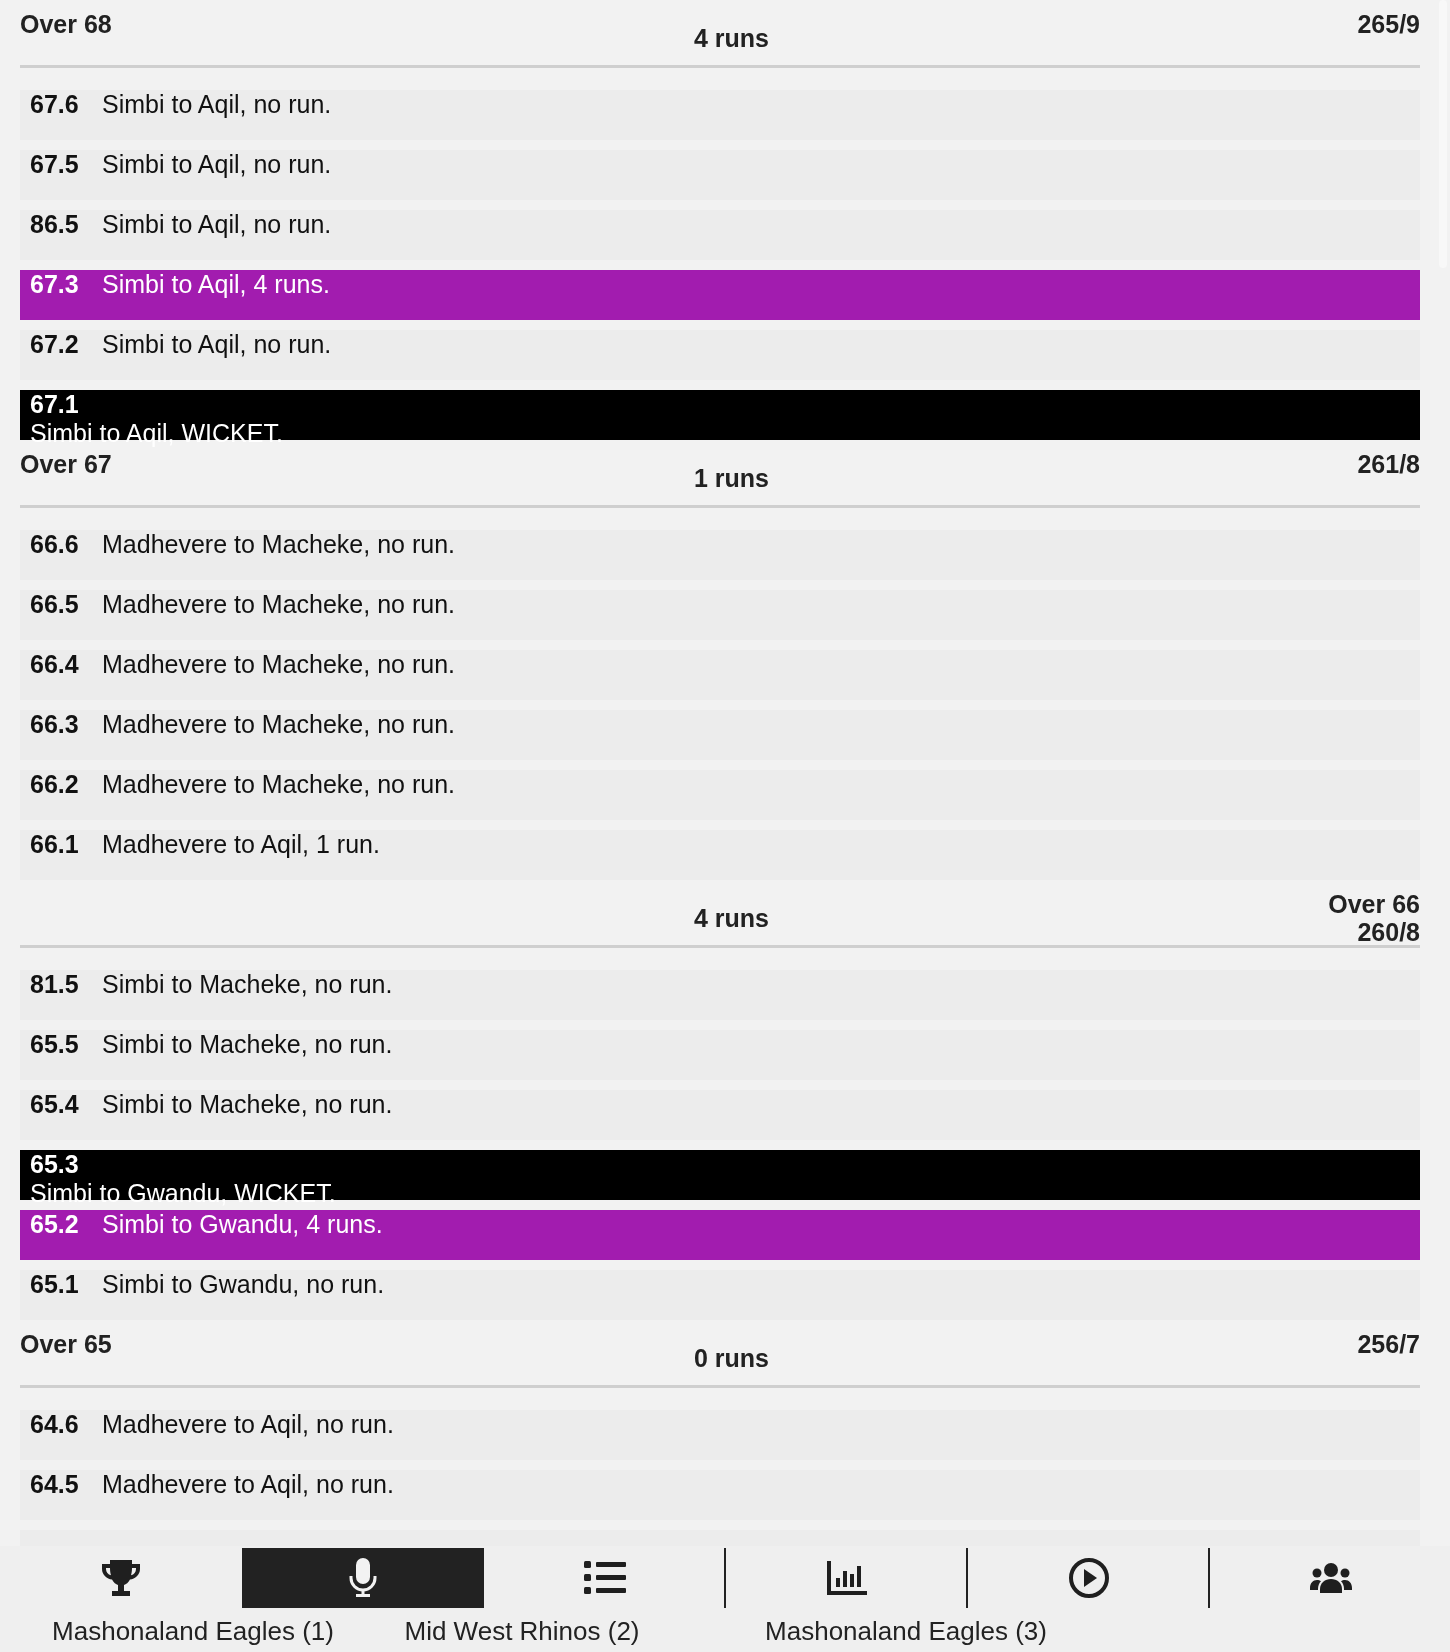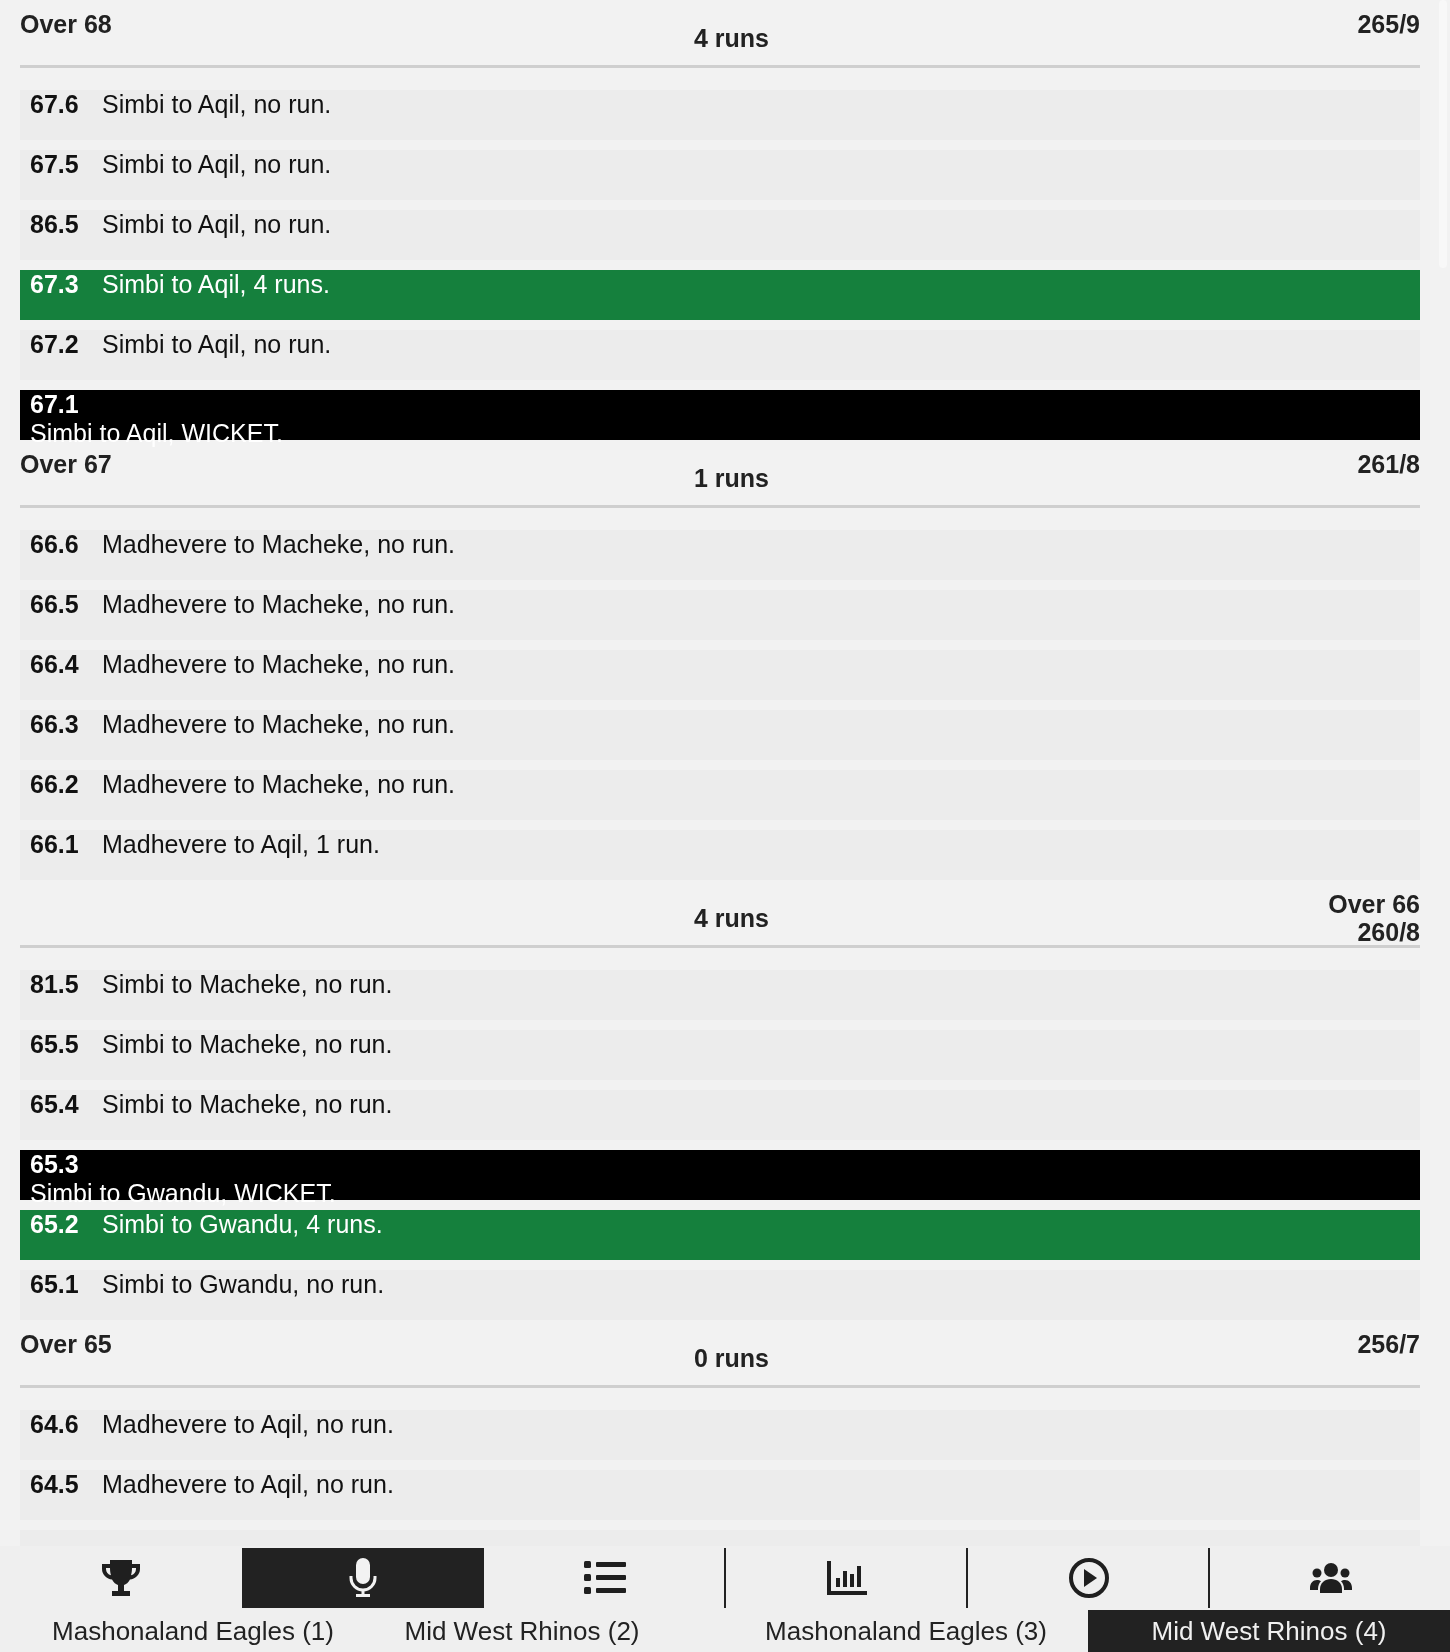--- a/index.html
+++ b/index.html
@@ -14,21 +14,21 @@
     font-weight:bold; font-size:25px; color:#222; position:relative;
   }
   .over-header .runs { position:absolute; left:674px; bottom:12px; }
   .over-header .title, .over-header .score { line-height:28px; }
   .balls { padding-top:22px; }
   .ball {
     height:50px; margin-bottom:10px; background:#ececec; display:flex; align-items:flex-start;
     font-size:25px; color:#111; padding-left:10px; box-sizing:border-box;
   }
   .ball .num { font-weight:bold; width:72px; }
-  .ball.four { background:#15803d; color:#fff; }
+  .ball.four { background:#a21caf; color:#fff; }
   .ball.wicket { background:#000; color:#fff;flex-direction:column; }
   .scrollbar-thumb {
     position:absolute; right:3px; top:0; width:8px; height:268px;
     background:#f8f8f8; border-radius:4px;
   }
   .bottom-nav {
     position:absolute; left:0; top:1546px; width:1450px; height:106px; background:#efefef;
   }
   .nav-icons { position:absolute; left:0; top:0; width:1450px; height:62px; }
   .nav-icon {
@@ -228,15 +228,14 @@
             <path d="M0 25c0-5 3-8 7-8 1.5 0 3 .4 4 1.2-2 2-3 4.6-3 7.8v1H0z" fill="#1f1f1f"></path>
             <path d="M42 25c0-5-3-8-7-8-1.5 0-3 .4-4 1.2 2 2 3 4.6 3 7.8v1h8z" fill="#1f1f1f"></path>
           </svg>
       </span>
     </div>
   </div>
   <div class="nav-labels">
     <div class="nav-label" style="left:12px; width:362px;">Mashonaland Eagles (1)</div>
     <div class="nav-label" style="left:341px; width:362px;">Mid West Rhinos (2)</div>
     <div class="nav-label" style="left:724px; width:364px;">Mashonaland Eagles (3)</div>
-    <div class="nav-label active" style="left:1088px; width:362px;">Mid West Rhinos (4)</div>
   </div>
 </nav>
 
 </body></html>

